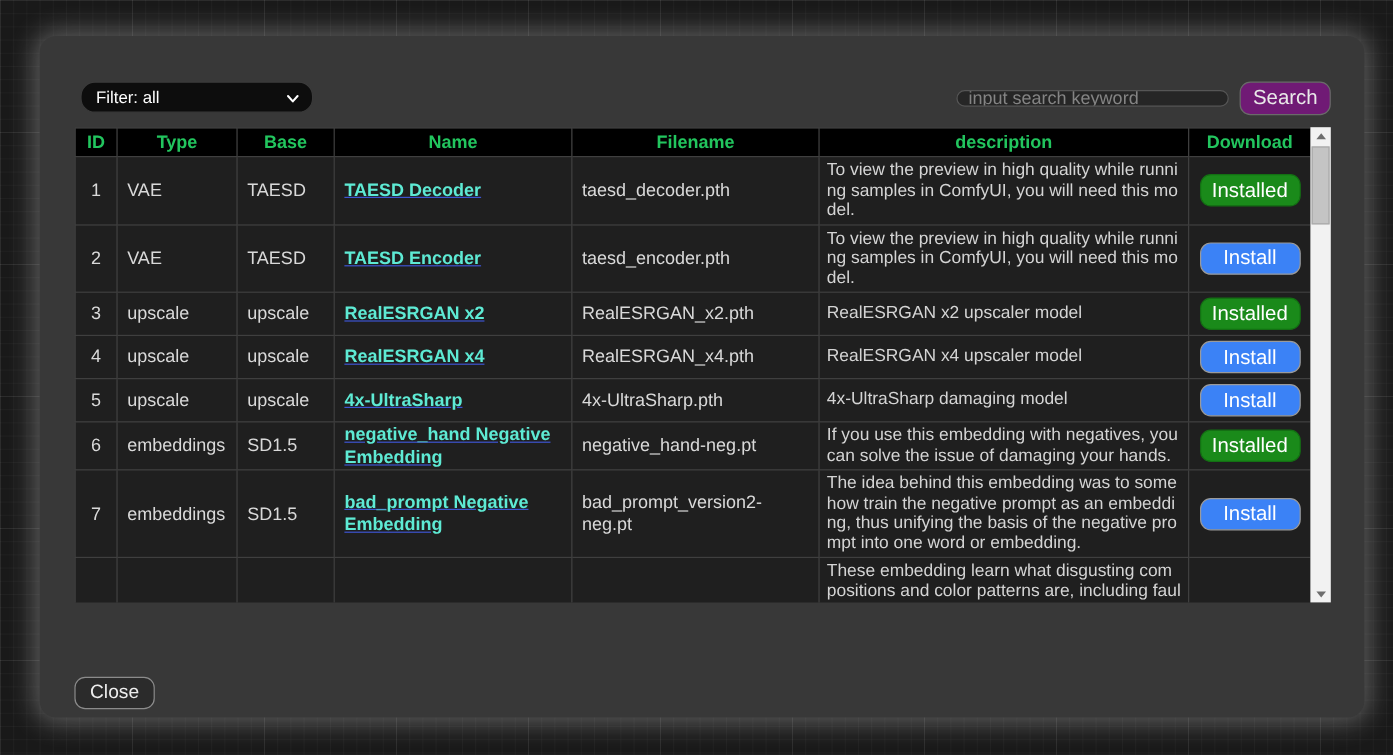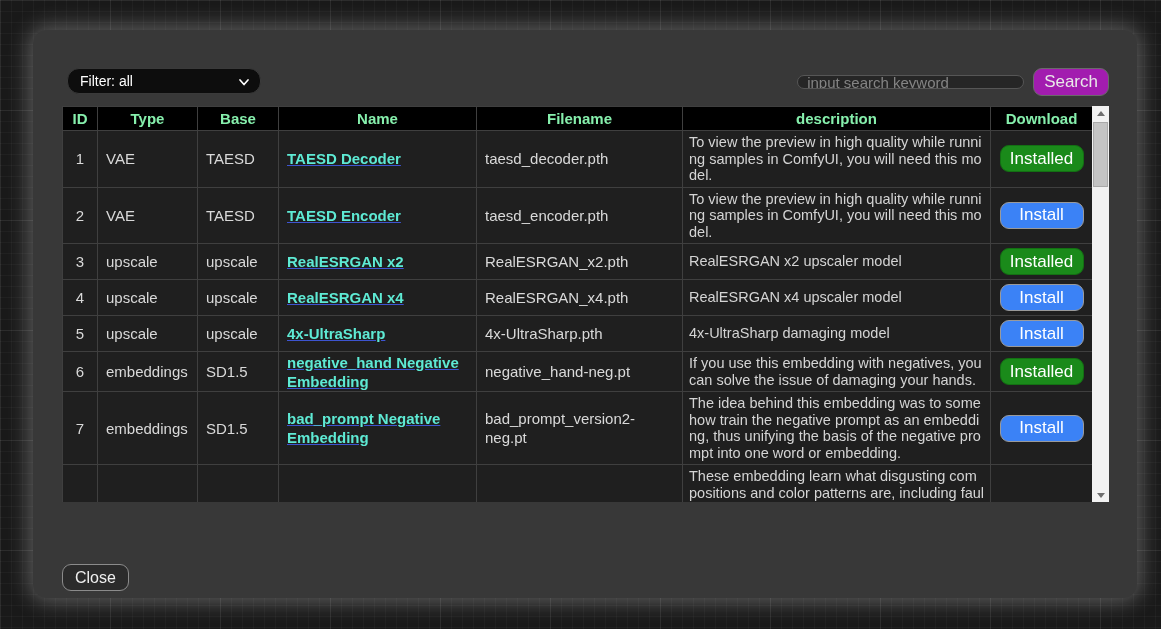--- a/index.html
+++ b/index.html
@@ -33,33 +33,33 @@
   .right-group{display:flex;align-items:center;gap:9px;}
   .search-input{
     width:227px;height:14px;box-sizing:border-box;
     background:#262626;border:1px solid #565656;border-radius:8px;
     color:#ddd;font-size:15px;padding:0 9px;outline:none;
     font-family:"Liberation Sans",sans-serif;
   }
   .search-input::placeholder{color:#848484;}
   .search-btn{
     height:28px;min-width:74px;box-sizing:border-box;
-    background:#a21caf;border:1px solid #6a6a6a;border-radius:9px;
+    background:#701a75;border:1px solid #6a6a6a;border-radius:9px;
     color:#e9e9e9;font-size:17px;padding:0 10px;cursor:pointer;
     font-family:"Liberation Sans",sans-serif;
   }
   
   .table-zone{display:flex;align-items:flex-start;}
   .viewport{height:396px;overflow:hidden;width:1031px;}
   table{border-collapse:collapse;table-layout:fixed;width:1031px;}
   col.c-id{width:35px;} col.c-type{width:100px;} col.c-base{width:81px;}
   col.c-name{width:198px;} col.c-file{width:206px;}
   col.c-desc{width:308px;} col.c-dl{width:102px;}
   th{
-    background:#000;color:#86efac;font-size:15px;font-weight:bold;
+    background:#000;color:#22c55e;font-size:15px;font-weight:bold;
     padding:2px 4px;border:1px solid #3f3f3f;text-align:center;height:19px;
   }
   td{
     background:#1f1f1f;border:1px solid #3f3f3f;color:#d9d9d9;
     font-size:15px;line-height:19px;padding:0 8px;vertical-align:middle;
   }
   td.cell-id{text-align:center;padding:4px 2px;}
   td.cell-desc{font-size:14.5px;line-height:16.5px;color:#d4d4d4;word-break:break-all;padding:3px 6px;}
   td.cell-dl{text-align:center;padding:4px 1px;}
   .model-link{

